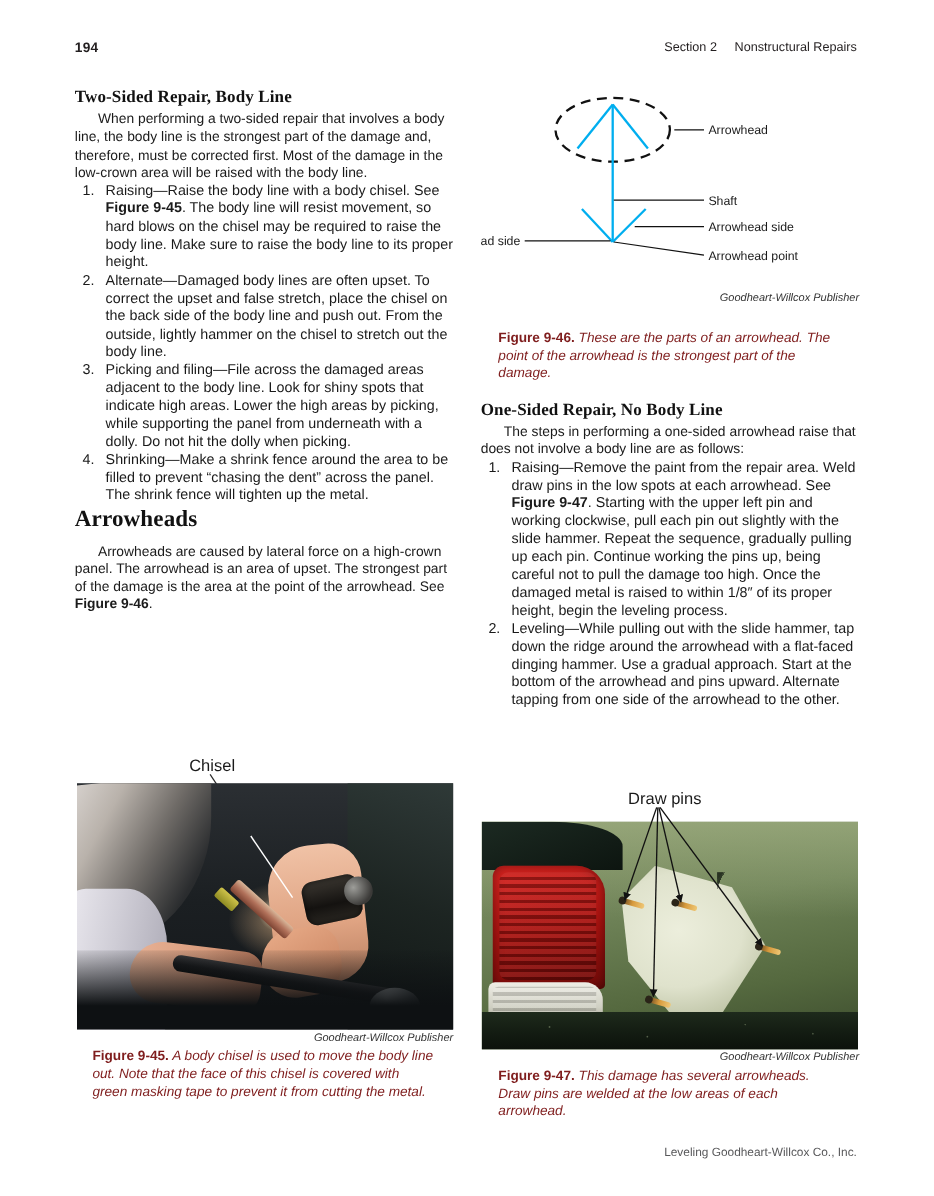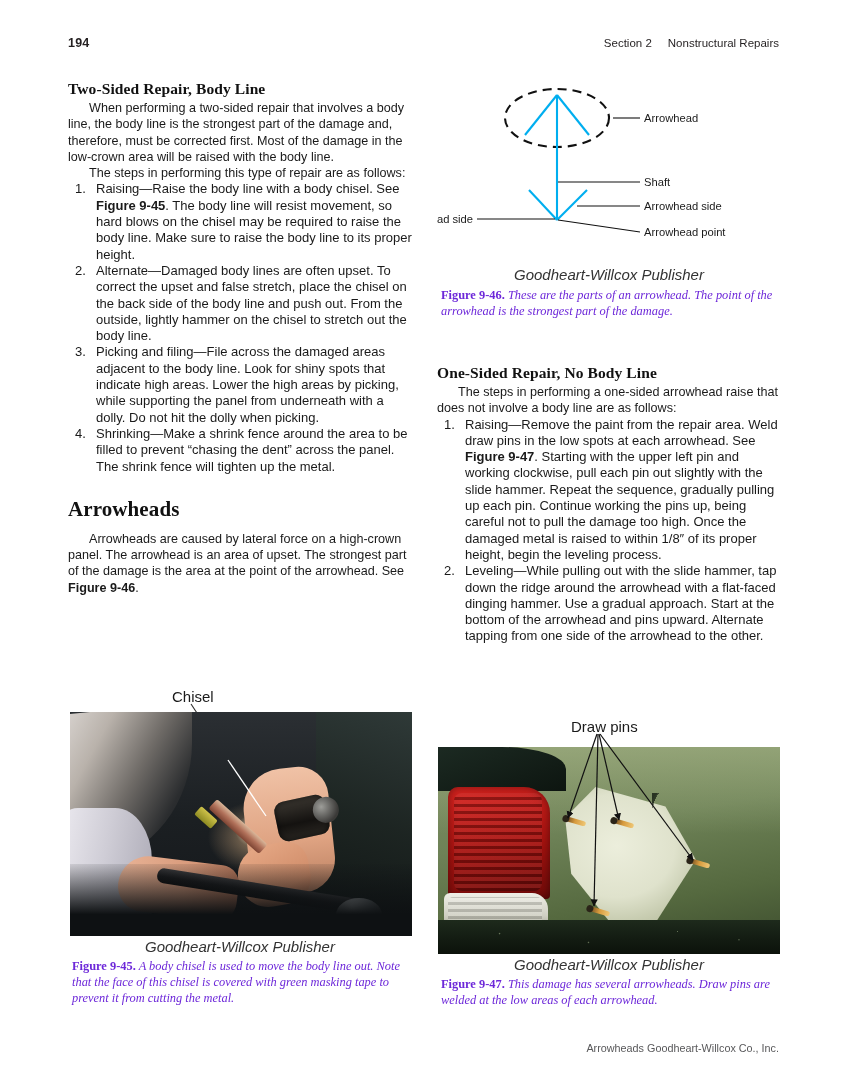--- a/index.html
+++ b/index.html
@@ -94,33 +94,32 @@
     top: 0;
     width: 16px;
     text-align: left;
   }
   b, strong { font-weight: bold; }
 
   .caption {
     font-size: 12.4px;
     line-height: 16.2px;
     font-style: italic;
-    margin: 4px;
-    color: #6d28d9;
-    font-family: Liberation Serif, serif;
+    margin: 16px;
+    color: #7f1d1d;
   }
   .caption .fignum {
     font-style: normal;
     font-weight: bold;
   }
   .credit {
-    font-size: 15px;
+    font-size: 10px;
     font-style: italic;
     color: #333;
-    text-align: center;
+    text-align: right;
     margin: 0;
   }
 
   
   .diagram {
     position: absolute;
     left: 437px;
     top: 78px;
     width: 344px;
     height: 190px;
@@ -340,30 +339,29 @@
 <div class="page">
 
   <div class="folio">194</div>
   <div class="runhead">
     <span class="sec">Section 2</span><span>Nonstructural Repairs</span>
   </div>
 
   <div class="col-left">
     <h2 class="head">Two-Sided Repair, Body Line</h2>
     <p class="body">When performing a two-sided repair that involves a body line, the body line is the strongest part of the damage and, therefore, must be corrected first. Most of the damage in the low-crown area will be raised with the body line.</p>
-    <p class="body">The steps in performing this type of repair are as follows:</p>
 
     <ol class="steps">
       <li><span>Raising—Raise the body line with a body chisel. See </span><b>Figure 9-45</b><span>. The body line will resist movement, so hard blows on the chisel may be required to raise the body line. Make sure to raise the body line to its proper height.</span></li>
       <li><span>Alternate—Damaged body lines are often upset. To correct the upset and false stretch, place the chisel on the back side of the body line and push out. From the outside, lightly hammer on the chisel to stretch out the body line.</span></li>
       <li><span>Picking and filing—File across the damaged areas adjacent to the body line. Look for shiny spots that indicate high areas. Lower the high areas by picking, while supporting the panel from underneath with a dolly. Do not hit the dolly when picking.</span></li>
       <li><span>Shrinking—Make a shrink fence around the area to be filled to prevent “chasing the dent” across the panel. The shrink fence will tighten up the metal.</span></li>
     </ol>
 
-    <h2 class="bighead" style="margin-top:22px;">Arrowheads</h2>
+    <h2 class="bighead" style="">Arrowheads</h2>
     <p class="body"><span>Arrowheads are caused by lateral force on a high-crown panel. The arrowhead is an area of upset. The strongest part of the damage is the area at the point of the arrowhead. See </span><b>Figure 9-46</b><span>.</span></p>
   </div>
 
   <div class="diagram">
     <svg width="344" height="190" viewBox="0 0 344 190">
 
       <ellipse cx="120" cy="40" rx="52" ry="29" fill="none" stroke="#111111" stroke-width="2.1" stroke-dasharray="9 6"></ellipse>
 
       <line x1="120" y1="17" x2="120" y2="142" stroke="#00AEEF" stroke-width="2.1"></line>
 
@@ -458,15 +456,15 @@
         <line x1="160" y1="16" x2="131" y2="100" stroke="#111" stroke-width="1.2" marker-end="url(#ah)"></line>
         <line x1="161" y1="16" x2="157" y2="188" stroke="#111" stroke-width="1.2" marker-end="url(#ah)"></line>
         <line x1="162" y1="16" x2="182" y2="102" stroke="#111" stroke-width="1.2" marker-end="url(#ah)"></line>
         <line x1="163" y1="16" x2="256" y2="142" stroke="#111" stroke-width="1.2" marker-end="url(#ah)"></line>
       </svg>
     </div>
     <p class="credit" style="margin-top:2px;">Goodheart-Willcox Publisher</p>
     <p class="caption" style="margin-top:3px;"><span class="fignum">Figure 9-47.</span><span> This damage has several arrowheads. Draw pins are welded at the low areas of each arrowhead.</span></p>
   </div>
 
-  <div class="copyright">Arrowheads Goodheart-Willcox Co., Inc.</div>
+  <div class="copyright">Leveling Goodheart-Willcox Co., Inc.</div>
 
 </div>
 
 </body></html>

